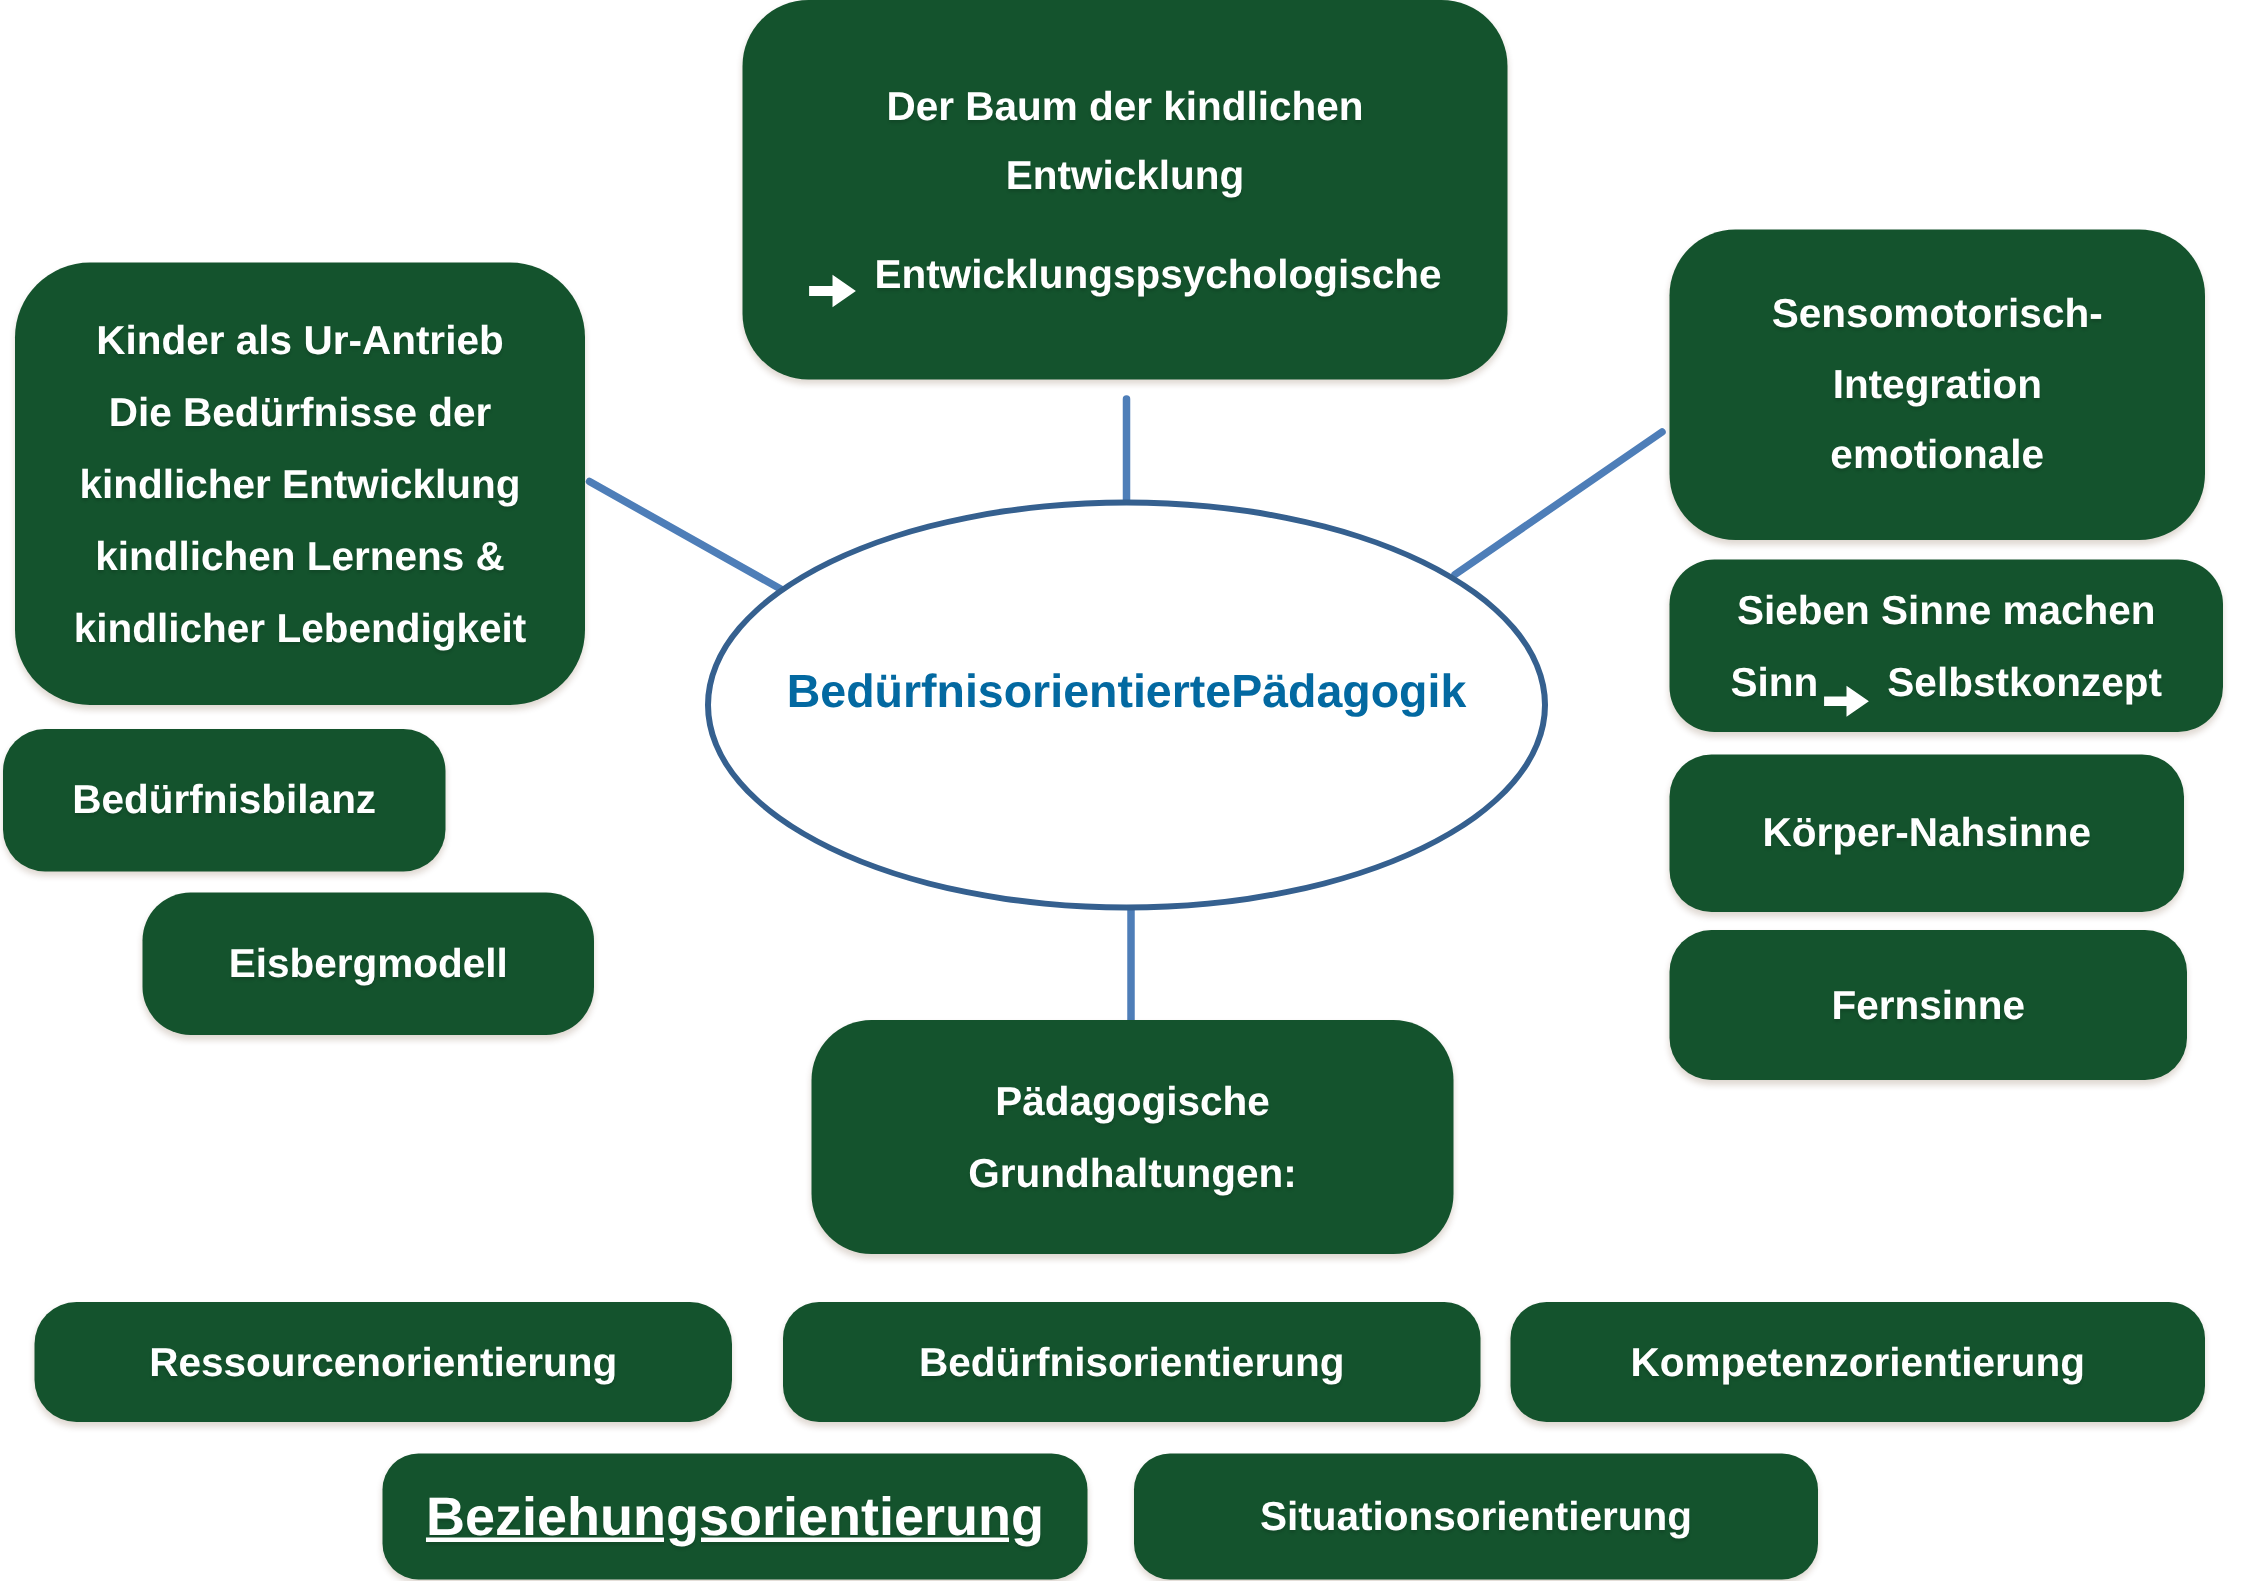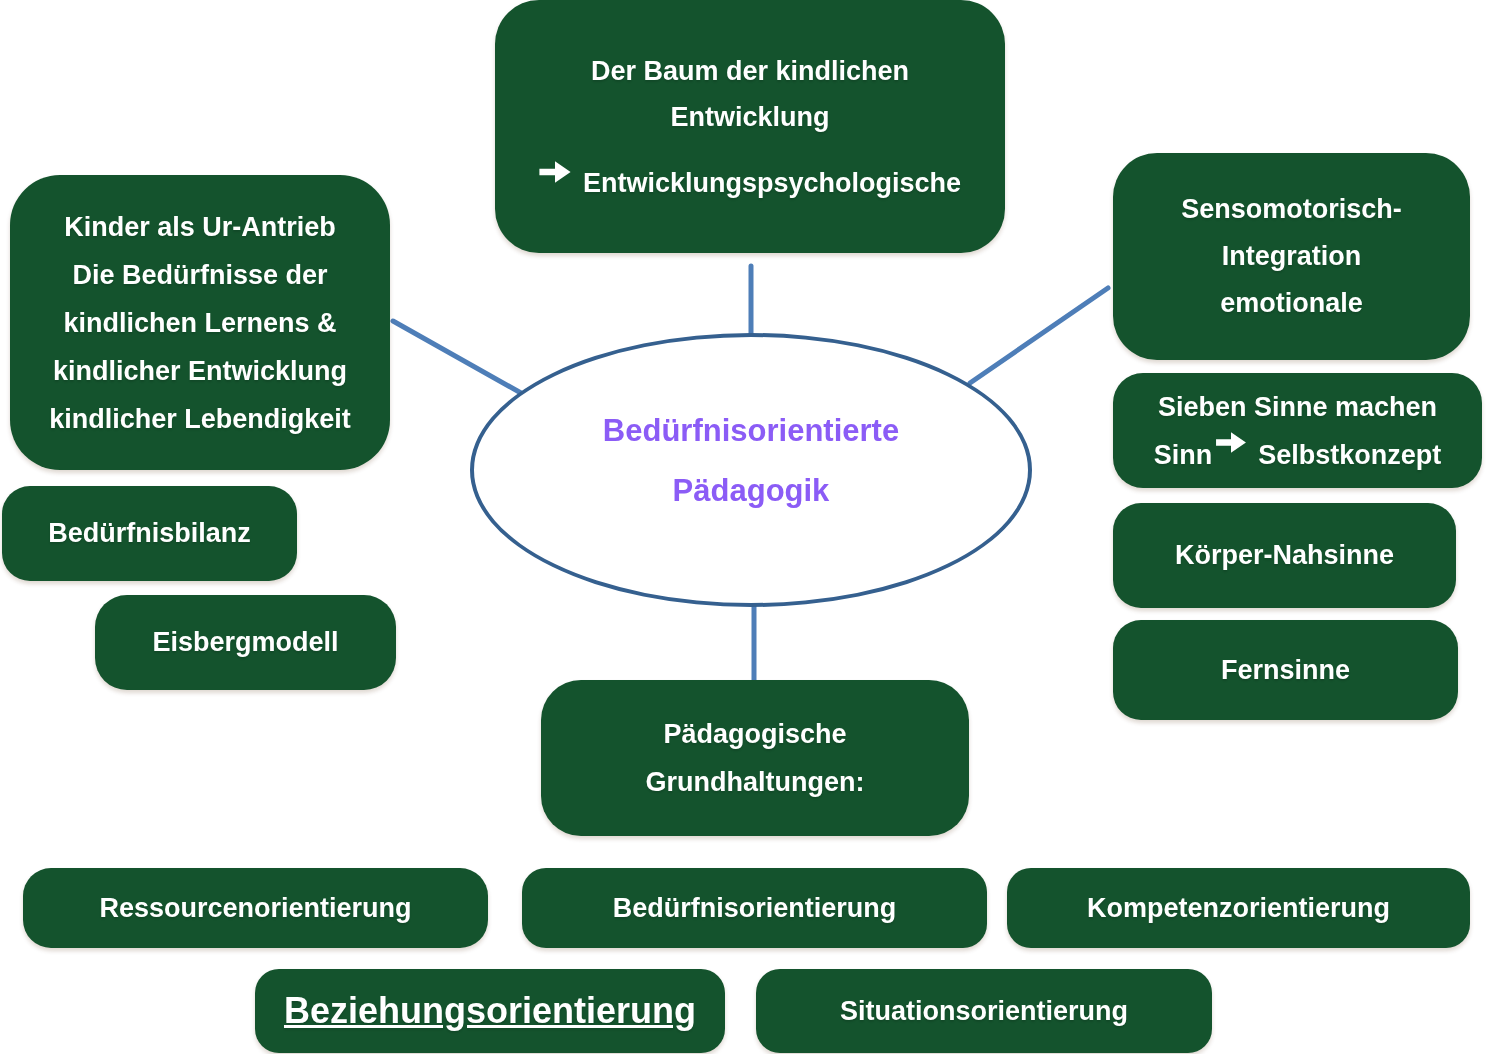--- a/index.html
+++ b/index.html
@@ -25,23 +25,23 @@
     box-shadow:0 3px 4px rgba(80,40,0,0.18);
     text-shadow:0 2px 2px rgba(0,0,0,0.12);
   }
   .node .line{display:block;}
   .ellipse{
     position:absolute;
     left:470px;top:333px;width:562px;height:274px;
     background:#ffffff;
     border:4px solid #35608F;
     border-radius:50%;
-    display:flex;flex-direction:column;align-items:center;justify-content:center;
+    display:flex;flex-direction:row;align-items:center;justify-content:center;
     z-index:3;
-    color:#8b5cf6;
+    color:#0369a1;
     font-weight:bold;
     font-size:31px;
     line-height:60px;
     text-align:center;
     padding-bottom:18px;
     box-sizing:border-box;
   }
   
   #node-baum{left:495px;top:0;width:510px;height:253px;border-radius:44px;font-size:27px;line-height:46px;gap:20px;}
   #node-beduerfnisse{left:10px;top:175px;width:380px;height:295px;border-radius:50px;font-size:27px;line-height:48px;}
@@ -51,21 +51,21 @@
   #node-sieben{left:1113px;top:373px;width:369px;height:115px;border-radius:30px;font-size:27px;line-height:48px;}
   #node-koerper{left:1113px;top:503px;width:343px;height:105px;border-radius:28px;font-size:27px;}
   #node-fernsinne{left:1113px;top:620px;width:345px;height:100px;border-radius:28px;font-size:27px;}
   #node-paedagogisch{left:541px;top:680px;width:428px;height:156px;border-radius:40px;font-size:27px;line-height:48px;}
   #node-ressourcen{left:23px;top:868px;width:465px;height:80px;border-radius:28px;font-size:27px;}
   #node-beduerfnisorientierung{left:522px;top:868px;width:465px;height:80px;border-radius:24px;font-size:27px;}
   #node-kompetenz{left:1007px;top:868px;width:463px;height:80px;border-radius:24px;font-size:27px;}
   #node-beziehung{left:255px;top:969px;width:470px;height:84px;border-radius:24px;font-size:36px;text-decoration:underline;}
   #node-situation{left:756px;top:969px;width:456px;height:84px;border-radius:24px;font-size:27px;}
   .arrow-icon{display:inline-block;vertical-align:-3px;margin-right:12px;}
-  .inline-row{display:flex;align-items:flex-start;justify-content:center;}
+  .inline-row{display:flex;align-items:flex-end;justify-content:center;}
 </style>
 </head>
 <body>
 
 <div id="canvas">
 
   <svg id="connectors" viewBox="0 0 1500 1054" xmlns="http://www.w3.org/2000/svg">
     <line x1="751" y1="266" x2="751" y2="334" stroke="#4E7EB8" stroke-width="5" stroke-linecap="round"></line>
     <line x1="754" y1="604" x2="754" y2="681" stroke="#4E7EB8" stroke-width="5" stroke-linecap="round"></line>
     <line x1="393" y1="321" x2="521" y2="393" stroke="#4E7EB8" stroke-width="5" stroke-linecap="round"></line>
@@ -88,22 +88,22 @@
           <path d="M0 7.2 L13 7.2 L13 1 L26 10 L13 19 L13 12.8 L0 12.8 Z" fill="#ffffff"></path>
         </svg>
         <span>Entwicklungspsychologische</span>
       </span>
     </div>
   </div>
 
   <div class="node" id="node-beduerfnisse">
     <span class="line">Kinder als Ur-Antrieb</span>
     <span class="line">Die Bedürfnisse der</span>
+    <span class="line">kindlicher Entwicklung</span>
     <span class="line">kindlichen Lernens &amp;</span>
-    <span class="line">kindlicher Entwicklung</span>
     <span class="line">kindlicher Lebendigkeit</span>
   </div>
 
   <div class="node" id="node-beduerfnisbilanz">
     <span>Bedürfnisbilanz</span>
   </div>
   <div class="node" id="node-eisbergmodell">
     <span>Eisbergmodell</span>
   </div>
 

